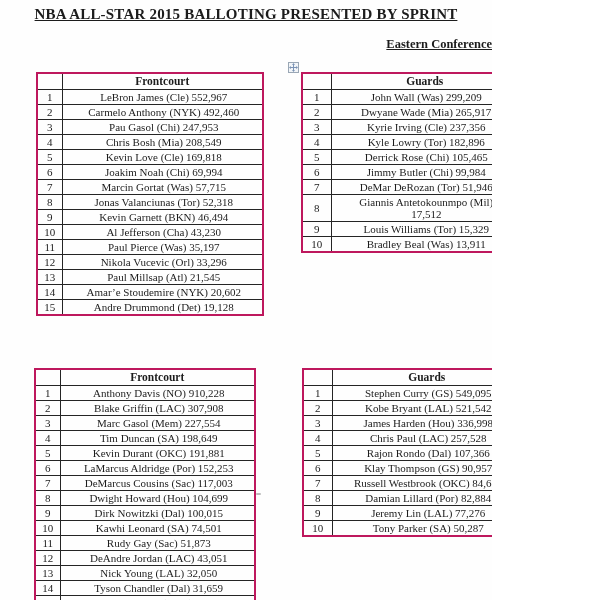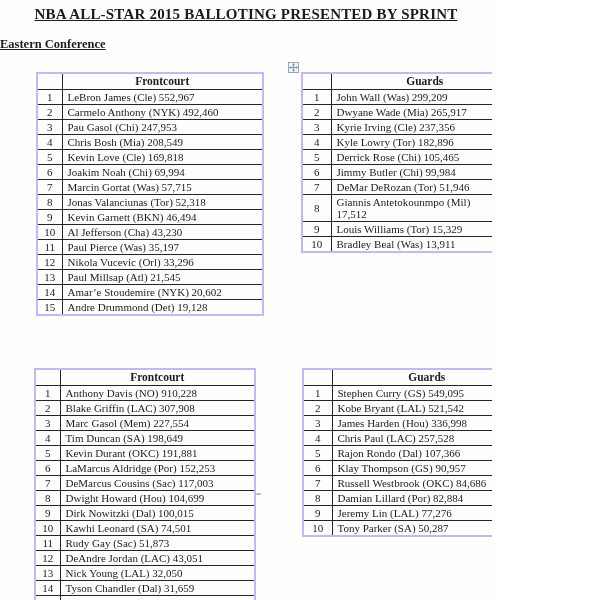--- a/index.html
+++ b/index.html
@@ -26,39 +26,39 @@
     font-size: 15px;
     font-weight: bold;
     letter-spacing: 0.2px;
     text-decoration: underline;
   }
   .conf-heading {
     position: absolute;
     left: 0;
     right: 0;
     margin: 0;
-    text-align: left;
+    text-align: right;
     font-size: 12.5px;
     font-weight: bold;
     text-decoration: underline;
   }
   #eastern-heading { top: 37px; }
   #western-heading { top: 342px; }
 
   .tbl-wrap { position: absolute; }
   #e-front-wrap  { left: 36px;  top: 72px;  width: 228px; }
   #e-guards-wrap { left: 301px; top: 72px;  width: 219px; }
   #w-front-wrap  { left: 34px;  top: 368px; width: 222px; }
   #w-guards-wrap { left: 302px; top: 368px; width: 221px; }
 
   table.tbl {
     width: 100%;
     border-collapse: collapse;
     table-layout: fixed;
-    border: 2px solid #c4b5fd;
+    border: 2px solid #be185d;
     font-size: 11px;
     line-height: 12px;
   }
   table.tbl th, table.tbl td {
     border: 1px solid #242424;
     overflow: hidden;
   }
   table.tbl thead tr { height: 16px; }
   .east tbody tr { height: 15px; }
   .west tbody tr { height: 14px; }
@@ -70,20 +70,21 @@
     font-size: 11.5px;
     padding: 0;
   }
   td.rank {
     text-align: center;
     padding: 0 1px;
   }
   td.player {
     padding: 1px 2px 1px 5px;
     white-space: pre-line;
+    text-align: center;
   }
 
   
   .move-handle {
     position: absolute;
     left: -13px;
     top: -10px;
     width: 11px;
     height: 11px;
     background: #f2f5f8;

